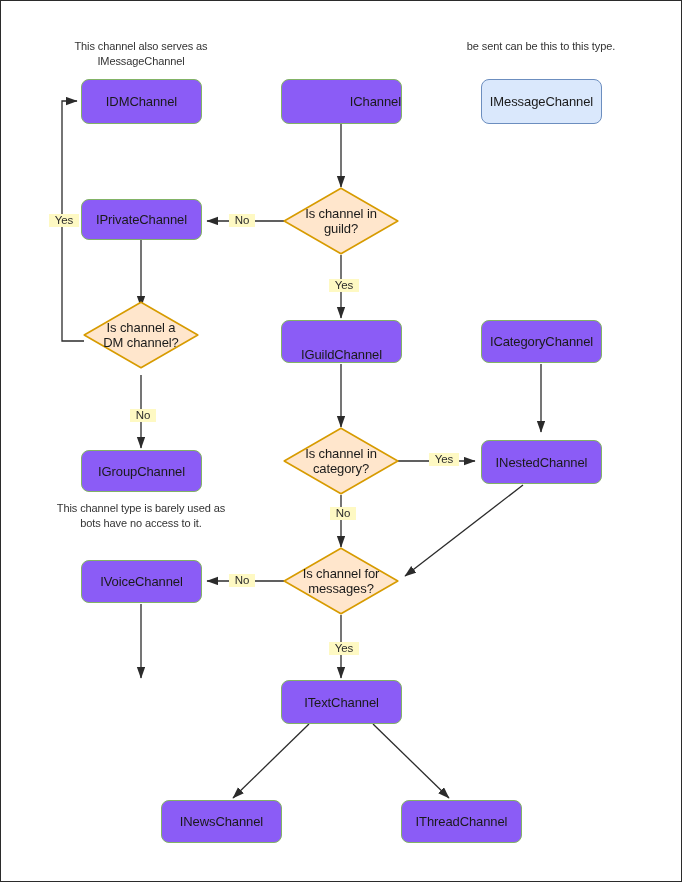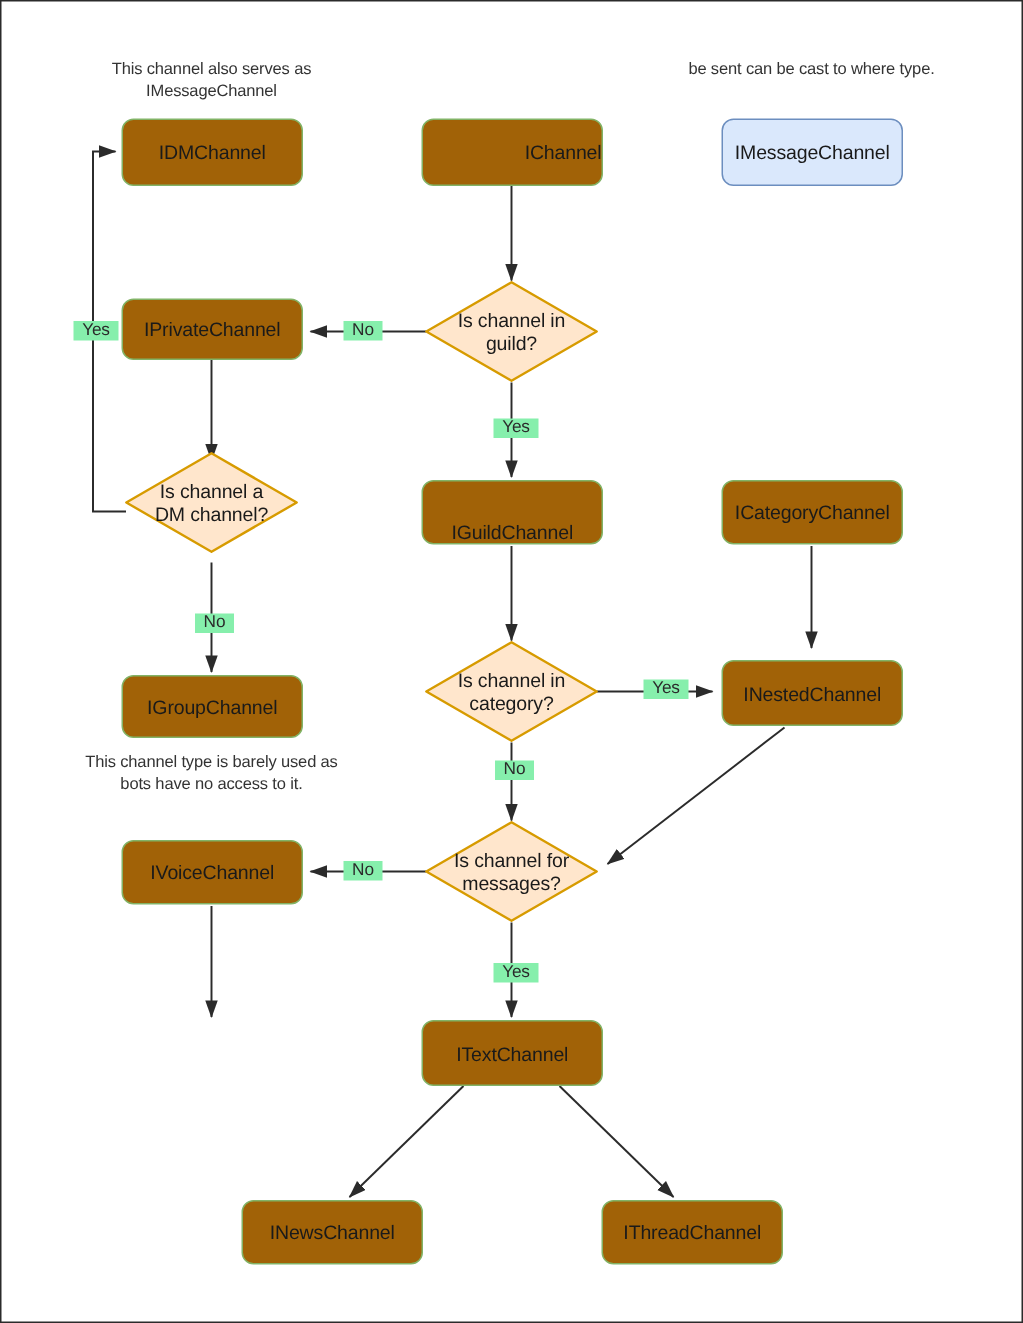--- a/index.html
+++ b/index.html
@@ -34,21 +34,21 @@
     align-items: center;
     justify-content: center;
     text-align: center;
     border-radius: 8px;
     font-size: 13px;
     line-height: 15px;
     color: #1a1a1a;
     letter-spacing: -0.1px;
   }
   .node.green {
-    background: #a16207;
+    background: #8b5cf6;
     border: 1.3px solid #82b366;
   }
   .node.blue {
     background: #dae8fc;
     border: 1.3px solid #6c8ebf;
   }
   .diamond {
     position: absolute;
     display: flex;
     align-items: center;
@@ -75,21 +75,21 @@
     line-height: 15px;
     color: #333333;
     text-align: center;
     letter-spacing: -0.1px;
   }
   .edge-label {
     position: absolute;
     font-size: 11.5px;
     line-height: 13px;
     color: #2b2b2b;
-    background: #86efac;
+    background: #fef9c3;
     padding: 0 2px;
     text-align: center;
     letter-spacing: -0.1px;
   }
 </style>
 </head>
 <body>
 
 <div id="canvas">
 
@@ -132,21 +132,21 @@
 
     <path d="M372,723 L448,797" stroke="#2b2b2b" stroke-width="1.3" fill="none" marker-end="url(#arrow)"></path>
   </svg>
 
   <div class="note" style="left:40px; top:38px; width:200px;">
     <div>This channel also serves as</div>
     <div>IMessageChannel</div>
   </div>
 
   <div class="note" style="left:438px; top:38px; width:204px;">
-    <div>be sent can be cast to where type.</div>
+    <div>be sent can be this to this type.</div>
   </div>
 
   <div class="note" style="left:30px; top:500px; width:220px;">
     <div>This channel type is barely used as</div>
     <div>bots have no access to it.</div>
   </div>
 
   <div class="node green" style="left:80px; top:78px; width:121px; height:45px;">
     <span>IDMChannel</span>
   </div>

